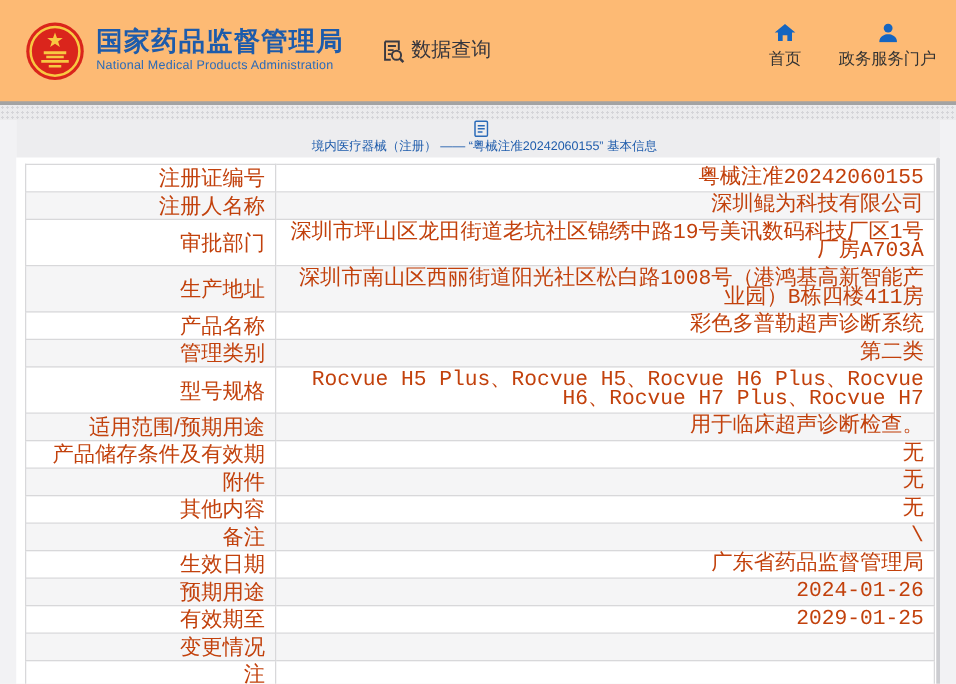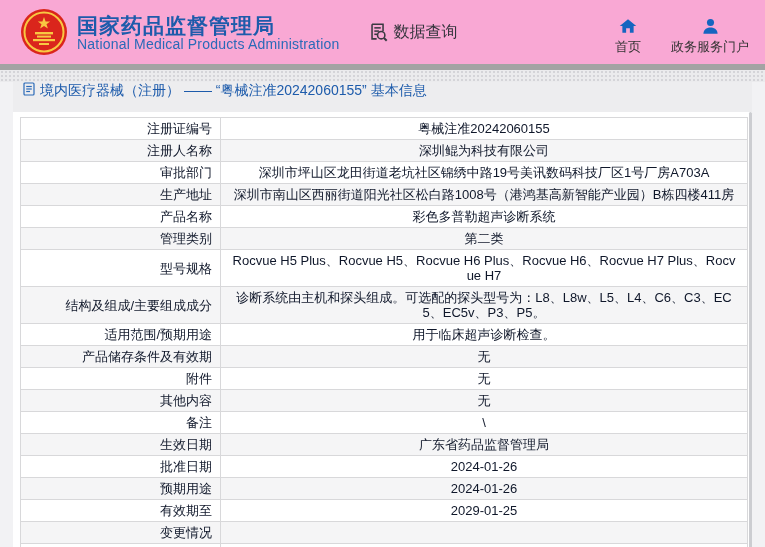--- a/index.html
+++ b/index.html
@@ -4,35 +4,35 @@
 <style>
   * { margin: 0; padding: 0; box-sizing: border-box; }
   html, body {
     width: 765px; height: 547px;
     font-family: "Liberation Sans", "DejaVu Sans", sans-serif;
     background: #f2f2f4;
     overflow: hidden;
   }
   
   .site-header {
-    height: 70px; background: #f9a8d4;
-    border-bottom: 6px solid #a3a3a3;
+    height: 84px; background: #fdba74;
+    border-bottom: 3px solid #a3a3a3;
     display: flex; align-items: center;
     padding: 0 18px 0 20px;
     position: relative;
   }
   .logo-wrap { display: flex; align-items: center; }
   .emblem { width: 48px; height: 48px; flex: 0 0 auto; }
   .logo-text { margin-left: 9px; }
   .logo-title {
     color: #1d5bab; font-size: 21px; font-weight: bold;
     letter-spacing: 1px; line-height: 24px;
   }
   .logo-sub {
-    color: #2a6ab8; font-size: 14px; line-height: 13px; letter-spacing: 0.2px;
+    color: #2a6ab8; font-size: 10px; line-height: 13px; letter-spacing: 0.2px;
   }
   .section-tag {
     display: flex; align-items: center; margin-left: 28px;
     color: #35353d; font-size: 16px; font-weight: 400;
   }
   .section-tag svg { margin-right: 4px; }
   .header-nav {
     position: absolute; right: 16px; top: 18px;
     display: flex; gap: 26px;
   }
@@ -49,46 +49,46 @@
     background-size: 4px 4px;
   }
   
   .panel {
     margin: 0 13px; background: #ffffff;
     min-height: 453px; position: relative;
     padding-bottom: 8px;
   }
   .page-titlebar {
     background: #ededef; height: 30px;
-    display: flex; 
+    display: flex; align-items: center;
     padding-left: 10px;
-    color: #1d5bab; font-size: 14px;
+    color: #1d5bab; font-size: 10px; flex-direction: column;
   }
   .page-titlebar svg { margin-right: 5px; flex: 0 0 auto; }
   
   .info-table {
     border-collapse: collapse;
     margin: 5px 4px 0 7px;
     width: 728px;
     table-layout: fixed;
   }
   .info-table td {
     border: 1px solid #d8d8da;
-    font-size: 13px; line-height: 15px;
+    font-size: 17px; line-height: 15px;
     padding: 3px 8px;
-    color: #0f172a;
+    color: #c2410c;
     vertical-align: middle;
     word-break: break-all;
   }
   .info-table tr:nth-child(even) td { background: #f5f5f6; }
   td.label-cell {
     width: 200px; text-align: right;
     white-space: nowrap;
   }
-  td.value-cell { text-align: center; }
+  td.value-cell { text-align: right; font-family: Liberation Mono, monospace; }
   .scrollbar {
     position: absolute; right: 0; top: 30px; bottom: 0;
     width: 3px; background: #cccdd1; border-radius: 2px;
   }
 </style>
 </head>
 <body>
 
 <header class="site-header">
   <div class="logo-wrap">
@@ -174,24 +174,20 @@
         </tr>
         <tr>
           <td class="label-cell">管理类别</td>
           <td class="value-cell">第二类</td>
         </tr>
         <tr>
           <td class="label-cell">型号规格</td>
           <td class="value-cell">Rocvue H5 Plus、Rocvue H5、Rocvue H6 Plus、Rocvue H6、Rocvue H7 Plus、Rocvue H7</td>
         </tr>
         <tr>
-          <td class="label-cell">结构及组成/主要组成成分</td>
-          <td class="value-cell">诊断系统由主机和探头组成。可选配的探头型号为：L8、L8w、L5、L4、C6、C3、EC5、EC5v、P3、P5。</td>
-        </tr>
-        <tr>
           <td class="label-cell">适用范围/预期用途</td>
           <td class="value-cell">用于临床超声诊断检查。</td>
         </tr>
         <tr>
           <td class="label-cell">产品储存条件及有效期</td>
           <td class="value-cell">无</td>
         </tr>
         <tr>
           <td class="label-cell">附件</td>
           <td class="value-cell">无</td>
@@ -202,24 +198,20 @@
         </tr>
         <tr>
           <td class="label-cell">备注</td>
           <td class="value-cell">\</td>
         </tr>
         <tr>
           <td class="label-cell">生效日期</td>
           <td class="value-cell">广东省药品监督管理局</td>
         </tr>
         <tr>
-          <td class="label-cell">批准日期</td>
-          <td class="value-cell">2024-01-26</td>
-        </tr>
-        <tr>
           <td class="label-cell">预期用途</td>
           <td class="value-cell">2024-01-26</td>
         </tr>
         <tr>
           <td class="label-cell">有效期至</td>
           <td class="value-cell">2029-01-25</td>
         </tr>
         <tr>
           <td class="label-cell">变更情况</td>
           <td class="value-cell"></td>

